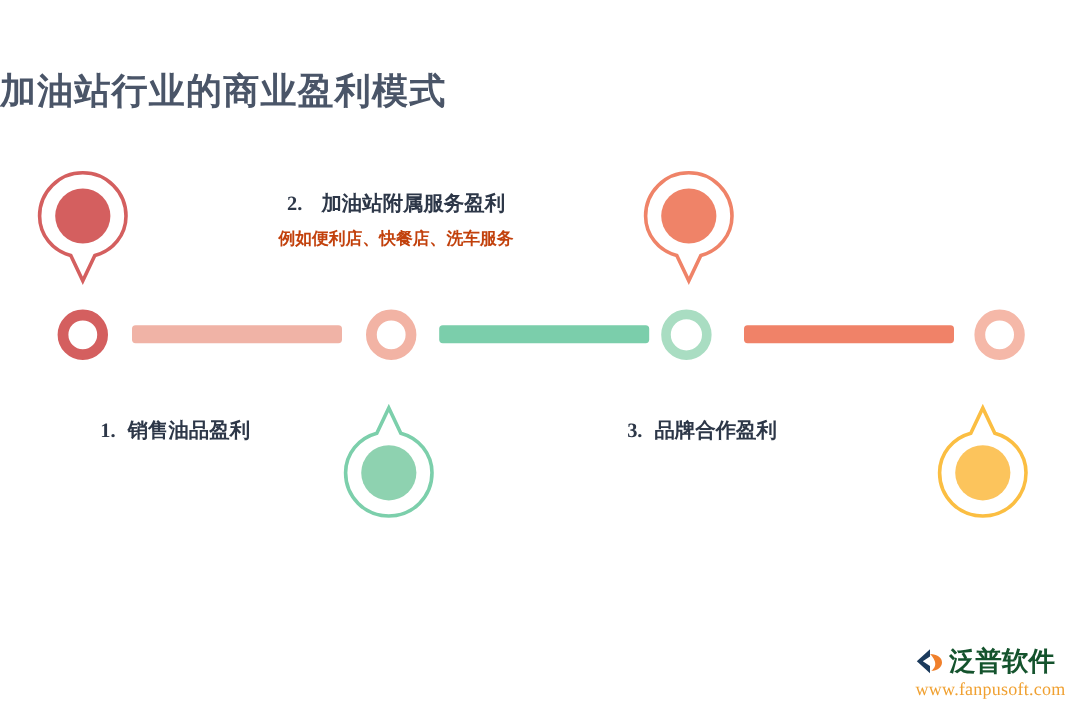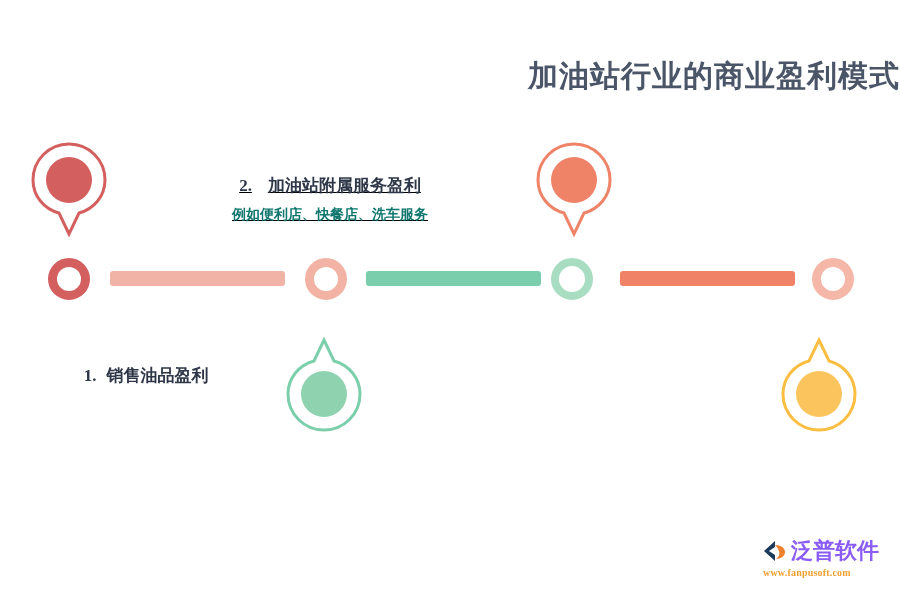--- a/index.html
+++ b/index.html
@@ -20,21 +20,21 @@
     width: 900px;
     height: 600px;
   }
 
   
   #page-title {
     position: absolute;
     left: 0;
     top: 56px;
     width: 900px;
-    text-align: right;
+    text-align: left;
     font-family: "Liberation Serif", "DejaVu Serif", serif;
     font-size: 30px;
     font-weight: 700;
     letter-spacing: 1px;
     color: #4a5568;
     white-space: nowrap;
   }
 
   
   #timeline {
@@ -88,21 +88,21 @@
   }
   .item-heading .num-gap {
     display: inline-block;
     width: 10px;
   }
   .item-sub {
     margin-top: 7px;
     font-family: "Liberation Sans", "DejaVu Sans", sans-serif;
     font-size: 14px;
     font-weight: 700;
-    color: #0f766e;
+    color: #c2410c;
     white-space: nowrap;
     line-height: 1.3;
   }
 
   
   #logo {
     position: absolute;
     left: 762px;
     top: 536px;
     width: 132px;
@@ -116,29 +116,29 @@
   }
   #logo-mark {
     width: 26px;
     height: 26px;
     flex: 0 0 auto;
   }
   #logo-name {
     font-family: "Liberation Sans", "DejaVu Sans", sans-serif;
     font-size: 22px;
     font-weight: 700;
-    color: #8b5cf6;
+    color: #14532d;
     letter-spacing: 0px;
     white-space: nowrap;
     line-height: 26px;
   }
   #logo-url {
     font-family: "Liberation Serif", "DejaVu Serif", serif;
-    font-size: 10px;
-    font-weight: 700;
+    font-size: 15px;
+    font-weight: 400;
     color: #f0a030;
     letter-spacing: 0.2px;
     white-space: nowrap;
     margin-top: 1px;
     margin-left: 1px;
   }
 </style>
 </head>
 <body>
 
@@ -208,34 +208,37 @@
 
     <div class="tl-bar" style="left:366px; width:175px; background:#7bceab;"></div>
 
     <div class="tl-ring" style="left:551px; border:8px solid #a9ddc2;"></div>
 
     <div class="tl-bar" style="left:620px; width:175px; background:#f08268;"></div>
 
     <div class="tl-ring" style="left:812px; border:9px solid #f5b8a8;"></div>
   </div>
 
-  <div class="item-text" style="left:16px; top:348px; width:260px;margin-top:17px;">
+  <div class="item-text" style="left:16px; top:348px; width:260px;">
     <div class="item-heading">
       <span class="num">1.</span><span class="num-gap"></span><span>销售油品盈利</span>
     </div>
   </div>
 
-  <div class="item-text" style="left:195px; top:175px; width:270px;text-decoration:underline;">
+  <div class="item-text" style="left:195px; top:159px; width:270px;">
     <div class="item-heading">
       <span class="num">2.</span><span class="num-gap" style="width:16px;"></span><span>加油站附属服务盈利</span>
     </div>
     <div class="item-sub">例如便利店、快餐店、洗车服务</div>
   </div>
 
   <div class="item-text" style="left:455px; top:348px; width:260px;">
+    <div class="item-heading">
+      <span class="num">3.</span><span class="num-gap"></span><span>品牌合作盈利</span>
+    </div>
   </div>
 
 
   <div id="logo">
     <div id="logo-row">
       <div id="logo-mark">
         <svg viewBox="0 0 26 26" xmlns="http://www.w3.org/2000/svg">
           <path d="M2 13 L13 3 L13 9 L7 13 L13 17 L13 23 Z" fill="#1b3a5c"></path>
           <path d="M13 7 C19 7 23 10 23 14 C23 18 19 21 14 21 C17 19 18 16 17 13 C16 10 14 8 13 7 Z" fill="#f0802c"></path>
         </svg>

